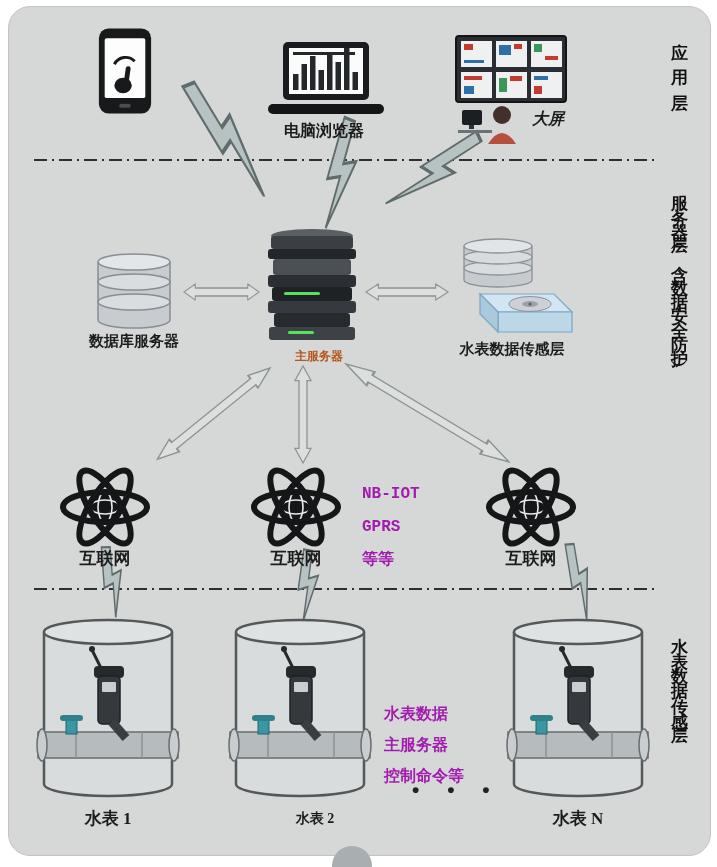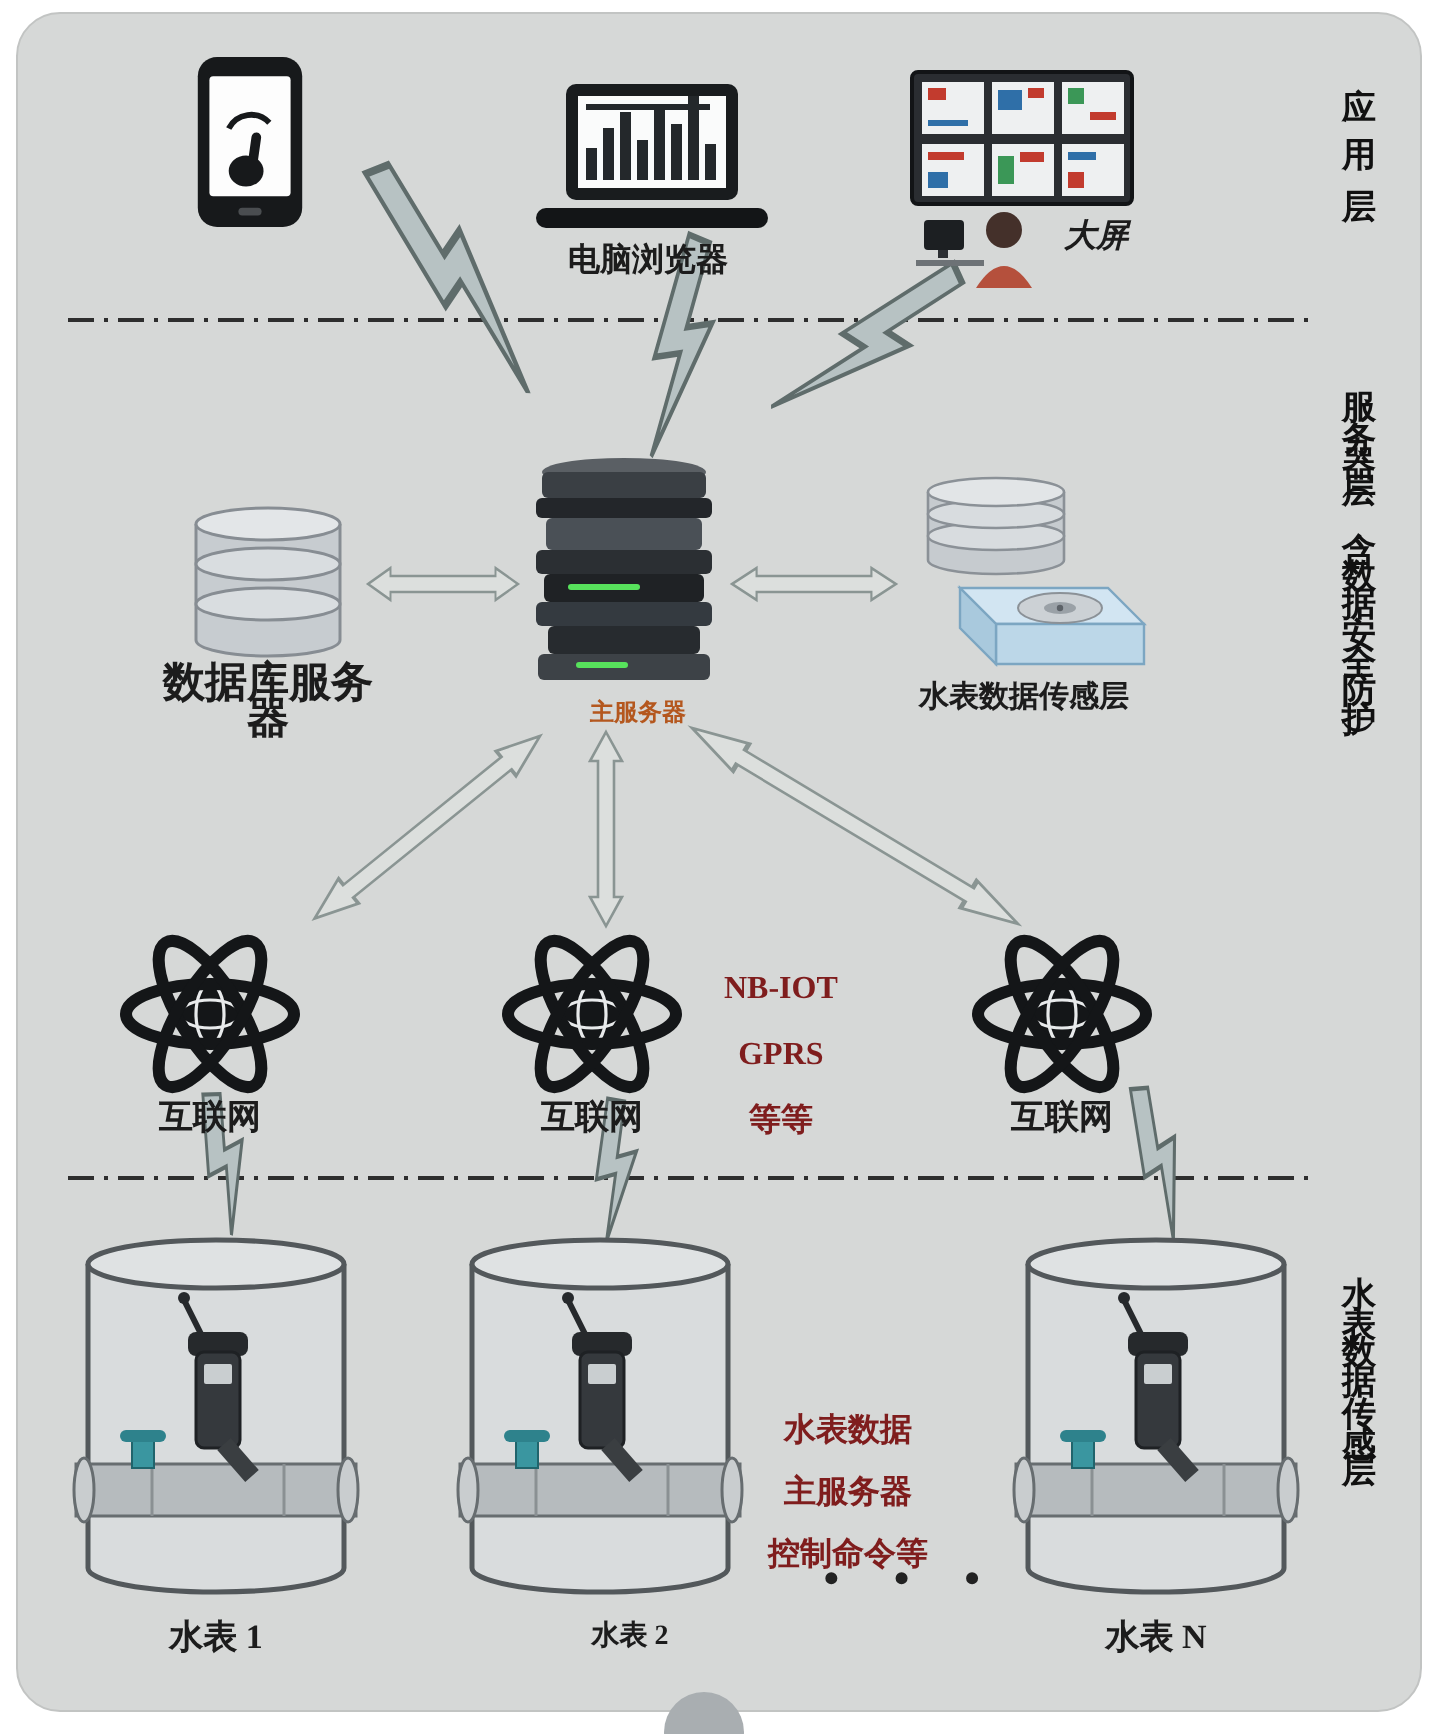--- a/index.html
+++ b/index.html
@@ -7,22 +7,22 @@
           font-family:"Liberation Sans",sans-serif;}
   .panel{position:absolute;left:8px;top:6px;width:701px;height:848px;background:#d6d8d7;
          border:1px solid #c2c4c3;border-radius:22px;}
   .abs{position:absolute;}
   .lbl{position:absolute;font-weight:bold;color:#1c1c1c;text-align:center;
        font-family:"Liberation Serif","Liberation Sans",serif;font-size:16px;line-height:18px;}
   .ml{white-space:pre-line;}
   .vlabel{position:absolute;writing-mode:vertical-rl;text-orientation:upright;font-weight:bold;
           font-size:17px;color:#111;font-family:"Liberation Serif","Liberation Sans",serif;}
   .main-lbl{color:#b4571e;}
-  .note{position:absolute;font-weight:bold;color:#7f1d1d;text-align:center;
-        font-family:Liberation Serif, serif;}
+  .note{position:absolute;font-weight:bold;color:#a21caf;text-align:left;
+        font-family:Liberation Mono, monospace;}
   .dots{position:absolute;font-weight:bold;color:#222;font-size:21px;letter-spacing:11px;}
   .overlay{position:absolute;left:0;top:0;width:717px;height:867px;pointer-events:none;}
   .artifact{position:absolute;left:332px;top:846px;width:40px;height:40px;border-radius:50%;
             background:#a9aeb1;}
   svg{display:block;overflow:visible;}
 </style>
 </head>
 <body>
 
 <div class="canvas">
@@ -121,21 +121,21 @@
   <div class="lbl" style="left:524px;top:110px;width:48px;font-style:italic;">大屏</div>
 
   <div class="abs" style="left:92px;top:250px;width:84px;height:82px;">
     <svg width="84" height="82" viewBox="0 0 84 82">
       <path d="M6 12 L6 70 A36 8 0 0 0 78 70 L78 12" fill="#c7ccd0" stroke="#878d93" stroke-width="1.5"></path>
       <ellipse cx="42" cy="52" rx="36" ry="8" fill="#d9dde0" stroke="#878d93" stroke-width="1.5"></ellipse>
       <ellipse cx="42" cy="32" rx="36" ry="8" fill="#d9dde0" stroke="#878d93" stroke-width="1.5"></ellipse>
       <ellipse cx="42" cy="12" rx="36" ry="8" fill="#e3e6e8" stroke="#878d93" stroke-width="1.5"></ellipse>
     </svg>
   </div>
-  <div class="lbl" style="left:78px;top:332px;width:112px;font-size:21px;">数据库服务器</div>
+  <div class="lbl" style="left:78px;top:332px;width:112px;font-size:15px;">数据库服务器</div>
 
   <div class="abs" style="left:266px;top:226px;width:92px;height:120px;">
     <svg width="92" height="120" viewBox="0 0 92 120">
       <ellipse cx="46" cy="10" rx="41" ry="7" fill="#5a5f64"></ellipse>
       <rect x="5" y="10" width="82" height="13" rx="3" fill="#3a3f44"></rect>
       <rect x="2" y="23" width="88" height="10" rx="3" fill="#23262a"></rect>
       <rect x="7" y="33" width="78" height="16" rx="3" fill="#4a5056"></rect>
       <rect x="2" y="49" width="88" height="12" rx="3" fill="#2b2f33"></rect>
       <rect x="6" y="61" width="80" height="14" rx="3" fill="#1f2225"></rect>
       <rect x="18" y="66" width="36" height="3" rx="1.5" fill="#57e25c"></rect>

